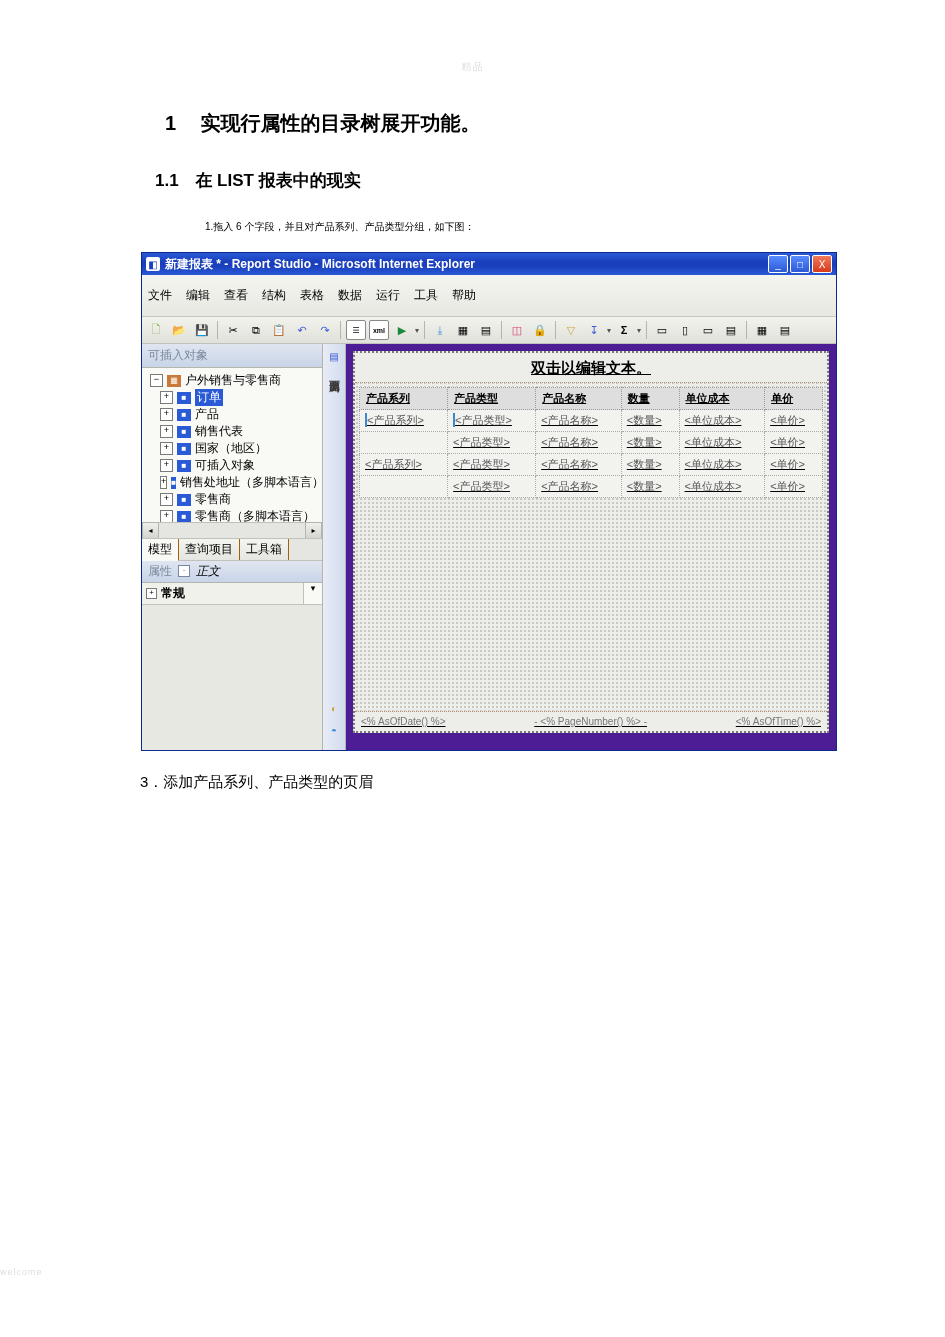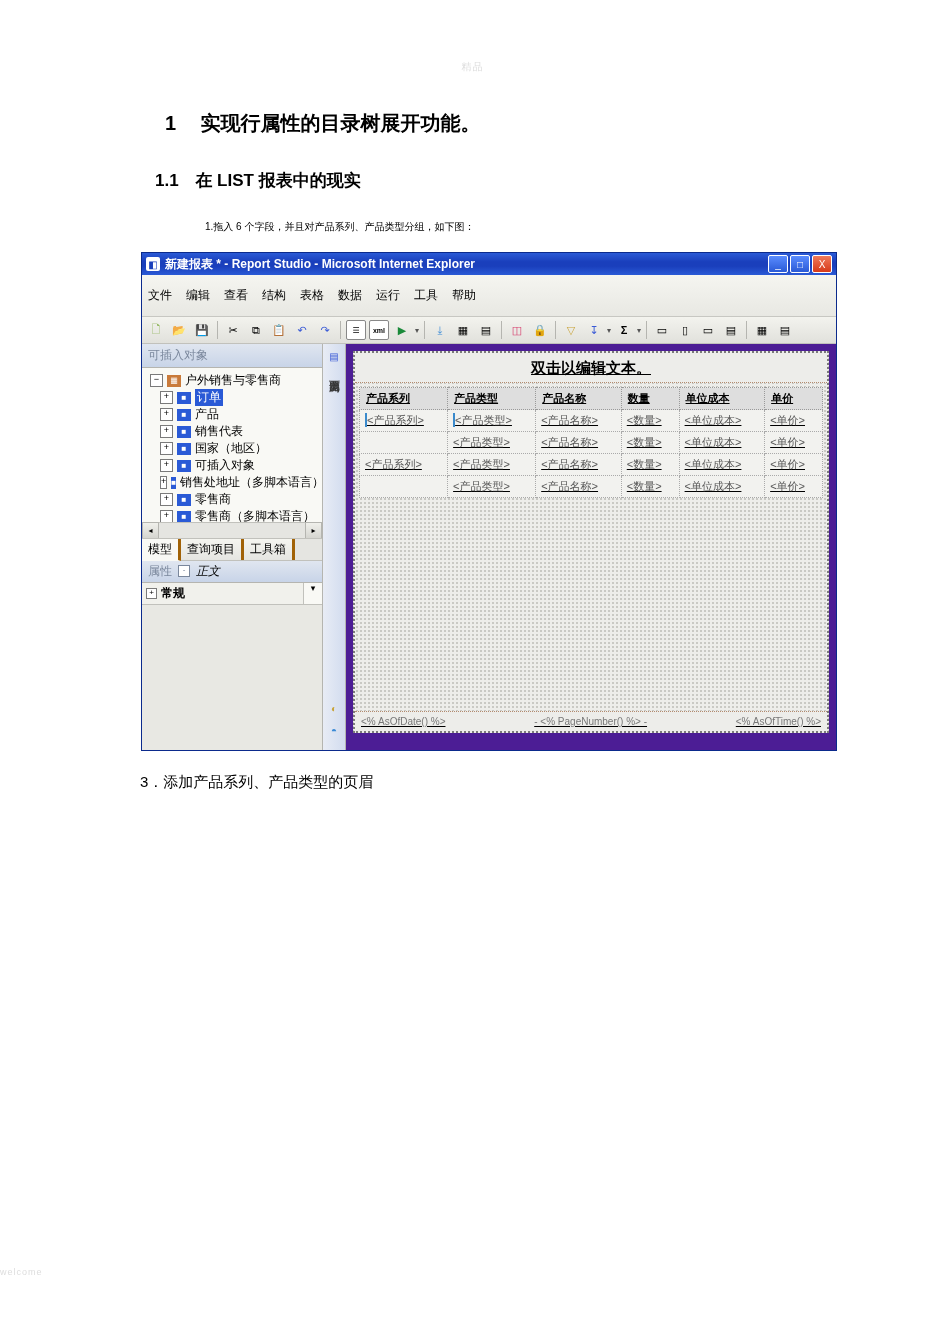--- a/index.html
+++ b/index.html
@@ -233,21 +233,21 @@
   .tree-scroll-x .track { flex: 1; }
   .tabbar {
     display: flex;
     background: #e5e5e1;
     border-top: 1px solid #c1c1bc;
     border-bottom: 1px solid #c1c1bc;
     font-size: 12px;
   }
   .tabbar .tab {
     padding: 2px 6px;
-    border-right: 3px solid #a16207;
+    border-right: 1px solid #a16207;
     background: linear-gradient(#f5f5f0,#e5e5e1);
     font-family: Liberation Mono, monospace;
   }
   .tabbar .tab.active {
     background: #f9f9f5;
     border-bottom: 1px solid #f9f9f5;
     margin-bottom: -1px;
   }
   .props-title {
     background: linear-gradient(#e0e6f0,#c8d4e8);

